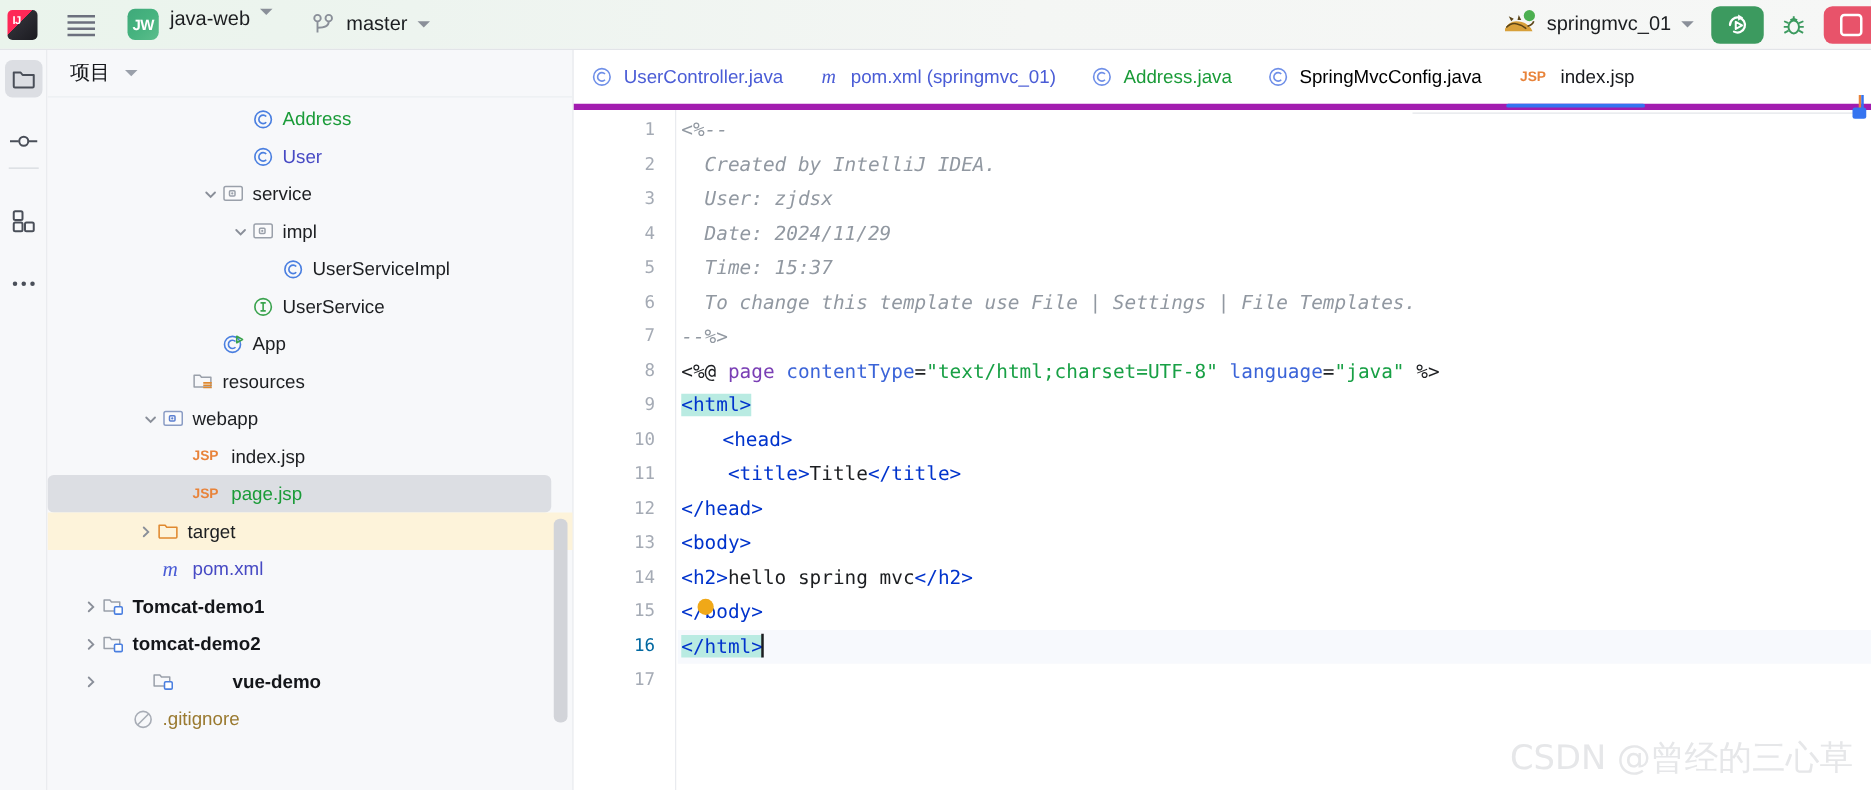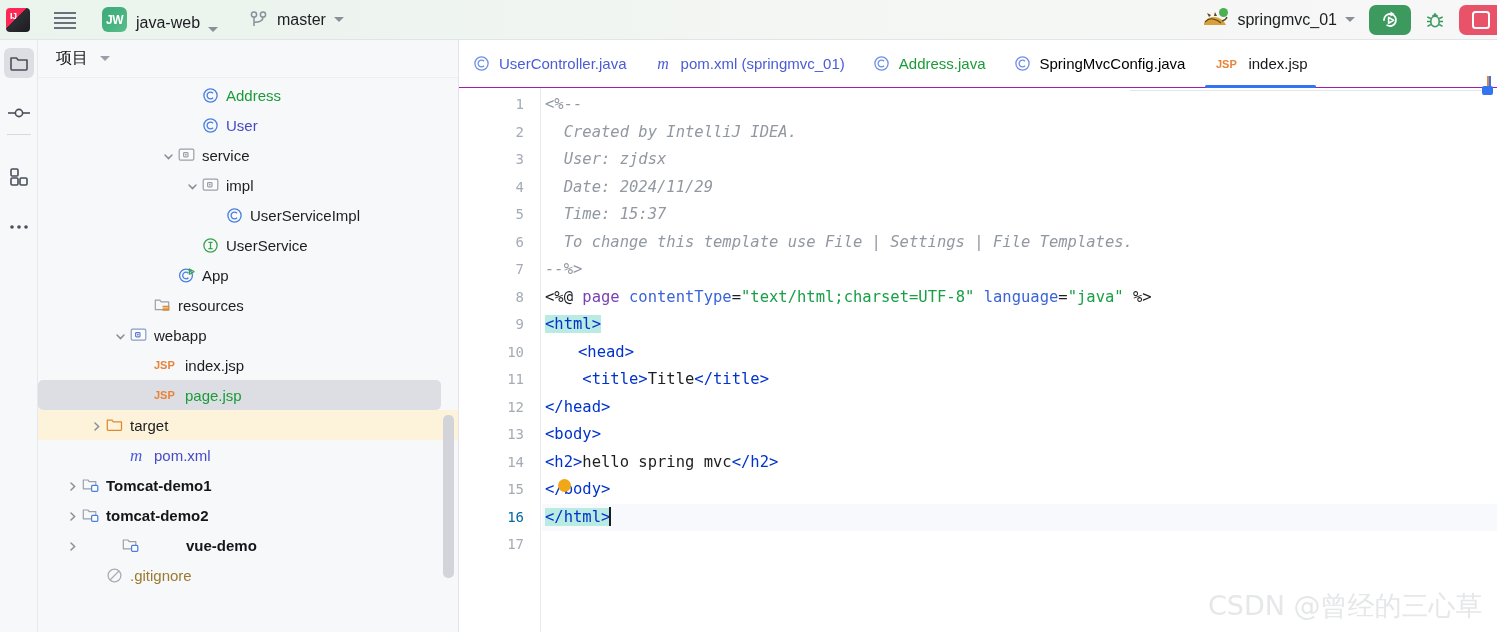--- a/index.html
+++ b/index.html
@@ -30,21 +30,21 @@
   }
   .hamburger { width: 26px; height: 26px; margin-left: 22px; position: relative; flex: none; cursor: pointer; }
   .hamburger i {
     position: absolute; left: 2px; width: 22px; height: 2px; background: #6c707e; display:block;
   }
   .hamburger i:nth-child(1){ top: 5px; }
   .hamburger i:nth-child(2){ top: 10px; }
   .hamburger i:nth-child(3){ top: 15px; }
   .hamburger i:nth-child(4){ top: 20px; }
 
-  .proj-chip { display: flex; align-items: flex-end; margin-left: 24px; cursor: pointer; flex:none; }
+  .proj-chip { display: flex; align-items: flex-start; margin-left: 24px; cursor: pointer; flex:none; }
   .jw-badge {
     width: 25px; height: 25px; border-radius: 6px; flex:none;
     background: linear-gradient(135deg, #3fa97a 0%, #46b37f 50%, #5dbd8c 100%);
     color: #fff; font-size: 12px; font-weight: bold; letter-spacing: -0.5px;
     display: flex; align-items: center; justify-content: center;
   }
   .chip-label { font-size: 16px; color: #1c1e21; margin-left: 9px; white-space: nowrap; }
   .chev {
     width: 0; height: 0; margin-left: 8px; flex:none;
     border-left: 5px solid transparent; border-right: 5px solid transparent;
@@ -117,21 +117,21 @@
 
   #projscroll {
     position: absolute; left: 443px; top: 415px; width: 11px; height: 163px;
     background: #d2d4d9; border-radius: 5px; cursor: pointer;
   }
 
   
   #editor { position: absolute; left: 459px; top: 40px; width: 1038px; height: 592px; background: #ffffff; }
   #tabs {
     position: absolute; left: 0; top: 0; width: 1038px; height: 48px;
-    display: flex; align-items: center; border-bottom: 1px solid #a21caf;
+    display: flex; align-items: center; border-bottom: 5px solid #a21caf;
   }
   .tab { display: flex; align-items: center; height: 48px; padding: 0 14px; cursor: pointer; position: relative; }
   .tab .ti { width: 17px; height: 17px; flex: none; margin-right: 9px; display:flex; align-items:center; justify-content:center; }
   .tab .tn { font-size: 15px; white-space: nowrap; }
   .tab.c-blue   .tn { color: #4a5cd6; }
   .tab.c-green  .tn { color: #1a9b38; }
   .tab.c-purple .tn { color: #000000; }
   .tab.c-dark   .tn { color: #16181c; }
   .tab.active::after {
     content: ""; position: absolute; left: 6px; right: 6px; bottom: 0; height: 3px;
@@ -389,21 +389,21 @@
         </span>
         <span class="lbl">index.jsp</span>
       </div>
       <div class="row sel" style="padding-left: 100px;">
         <span class="arrow blank"></span>
         <span class="ico" style="width: 24px;">
           <span style="font:bold 11px 'Liberation Sans',sans-serif;color:#e8833a;display:block;line-height:17px;">JSP</span>
         </span>
         <span class="lbl green">page.jsp</span>
       </div>
-      <div class="row excl" style="padding-left: 52px;">
+      <div class="row excl" style="padding-left: 72px;">
         <span class="arrow"><svg width="13" height="13" viewBox="0 0 13 13">
             <path d="M5 3 L8.6 6.5 L5 10" fill="none" stroke="#8a8f99" stroke-width="1.5" stroke-linecap="round"></path>
           </svg></span>
         <span class="ico"><svg width="17" height="15" viewBox="0 0 17 15">
             <path d="M1.3 3.2 h4.8 l1.3 1.6 h8.1 v7.8 a0.8 0.8 0 0 1 -0.8 0.8 h-12.6 a0.8 0.8 0 0 1 -0.8 -0.8 z" fill="none" stroke="#e0892f" stroke-width="1.25" stroke-linejoin="round"></path>
           </svg></span>
         <span class="lbl">target</span>
       </div>
       <div class="row" style="padding-left: 76px;">
         <span class="arrow blank"></span>

